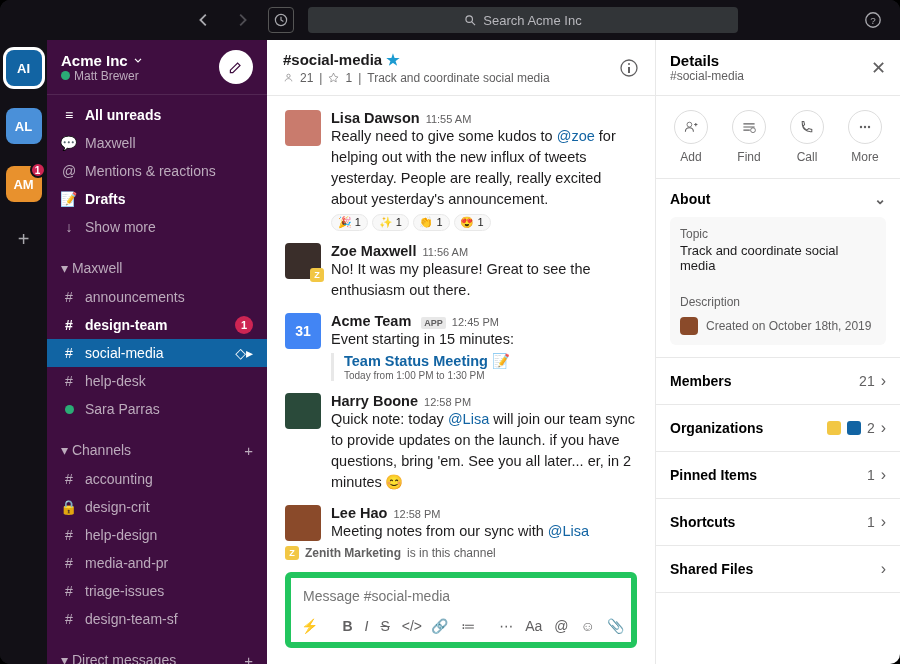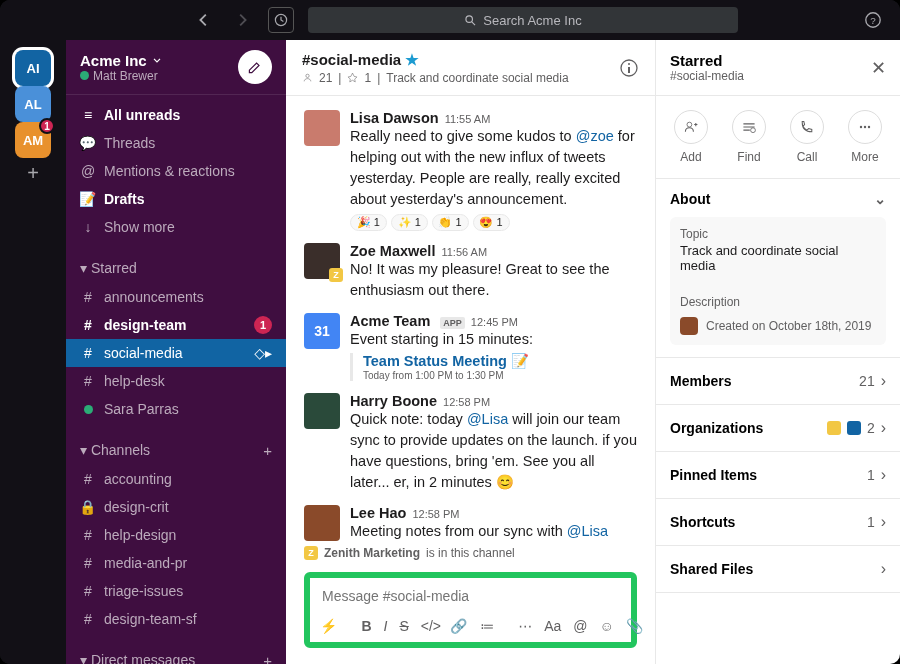--- a/index.html
+++ b/index.html
@@ -5,21 +5,21 @@
 *{box-sizing:border-box;margin:0;padding:0;font-family:-apple-system,BlinkMacSystemFont,"Segoe UI",Helvetica,Arial,sans-serif}
 body{background:#000;width:900px;height:664px;overflow:hidden}
 .app{width:900px;height:664px;background:#1a1d21;border-radius:10px;display:flex;flex-direction:column;overflow:hidden}
 .topbar{height:40px;background:#121016;display:flex;align-items:center;padding:0 16px;gap:14px}
 .topbar .spacer{width:162px}
 .hist-btn{color:#a8a8ad;width:24px;height:24px;display:flex;align-items:center;justify-content:center;cursor:pointer}
 .clock-btn{color:#a8a8ad;width:26px;height:26px;display:flex;align-items:center;justify-content:center;border:1px solid #555;border-radius:4px;cursor:pointer}
 .search{flex:1;max-width:430px;height:26px;background:#323538;border-radius:4px;display:flex;align-items:center;justify-content:center;gap:6px;color:#b8b8bd;font-size:13px;cursor:text}
 .help{color:#a8a8ad;width:22px;height:22px;display:flex;align-items:center;justify-content:center;margin-left:auto;cursor:pointer}
 .body{flex:1;display:flex;min-height:0}
-.rail{width:66px;background:#121016;display:flex;flex-direction:column;align-items:center;padding-top:10px;gap:0}
+.rail{width:47px;background:#121016;display:flex;flex-direction:column;align-items:center;padding-top:10px;gap:22px}
 .ws-icon{width:36px;height:36px;border-radius:8px;display:flex;align-items:center;justify-content:center;font-weight:700;font-size:13px;color:#fff;cursor:pointer;position:relative}
 .ws-icon.active{box-shadow:0 0 0 3px #fff}
 .ws-badge{position:absolute;top:-4px;right:-4px;background:#cd2553;color:#fff;border-radius:8px;font-size:10px;font-weight:700;min-width:16px;height:16px;display:flex;align-items:center;justify-content:center;border:2px solid #121016}
 .ws-add{color:#a8a8ad;font-size:20px;cursor:pointer;margin-top:4px}
 .sidebar{width:220px;background:#3f0e40;color:#bcabbc;display:flex;flex-direction:column;font-size:14px;overflow-y:auto}
 .sb-hdr{display:flex;align-items:center;padding:10px 14px;border-bottom:1px solid #522653;height:56px}
 .sb-hdr-txt{flex:1;cursor:pointer}
 .sb-title{color:#fff;font-weight:800;font-size:15px;display:flex;align-items:center;gap:4px}
 .sb-sub{color:#bcabbc;font-size:12px;display:flex;align-items:center;gap:4px}
 .sb-compose{width:34px;height:34px;background:#fff;border-radius:50%;display:flex;align-items:center;justify-content:center;cursor:pointer}
@@ -143,38 +143,38 @@
             </svg>
           </div>
    </div>
    <div class="sb-sec" id="sb-nav">
           <div class="sb-item bold">
             <span class="ic">≡</span>
             <span>All unreads</span>
           </div>
           <div class="sb-item">
             <span class="ic">💬</span>
-            <span>Threads</span>
+            <span>Maxwell</span>
           </div>
           <div class="sb-item">
             <span class="ic">@</span>
             <span>Mentions &amp; reactions</span>
           </div>
           <div class="sb-item bold">
             <span class="ic">📝</span>
             <span>Drafts</span>
           </div>
           <div class="sb-item">
             <span class="ic">↓</span>
             <span>Show more</span>
           </div>
         </div>
    <div class="sb-sec" id="sb-starred">
           <div class="sb-head">
-            <span>▾ Starred</span>
+            <span>▾ Maxwell</span>
           </div>
           <div class="sb-item">
             <span class="ic">#</span>
             <span>announcements</span>
           </div>
           <div class="sb-item bold">
             <span class="ic">#</span>
             <span>design-team</span>
             <span class="sb-badge">1</span>
           </div>
@@ -348,21 +348,21 @@
      <span class="tb" style="margin-left:auto">Aa</span>
      <span class="tb">@</span>
      <span class="tb">☺</span>
      <span class="tb">📎</span>
     </div>
    </div>
   </div>
   <div class="details">
    <div class="dt-hdr">
     <div>
-            <div class="dt-title">Starred</div>
+            <div class="dt-title">Details</div>
             <div class="dt-sub">#social-media</div>
           </div>
     <div class="dt-close">✕</div>
    </div>
    <div class="dt-actions" id="dt-actions">
           <div class="dt-act">
             <div class="dt-act-ic">
               <svg width="16" height="16" viewBox="0 0 20 20">
                 <circle cx="8" cy="7" r="3" stroke="#616061" fill="none"></circle>
                 <path d="M3 16c0-3 2-5 5-5s5 2 5 5M14 7h4M16 5v4" stroke="#616061" fill="none" stroke-width="1.3"></path>

